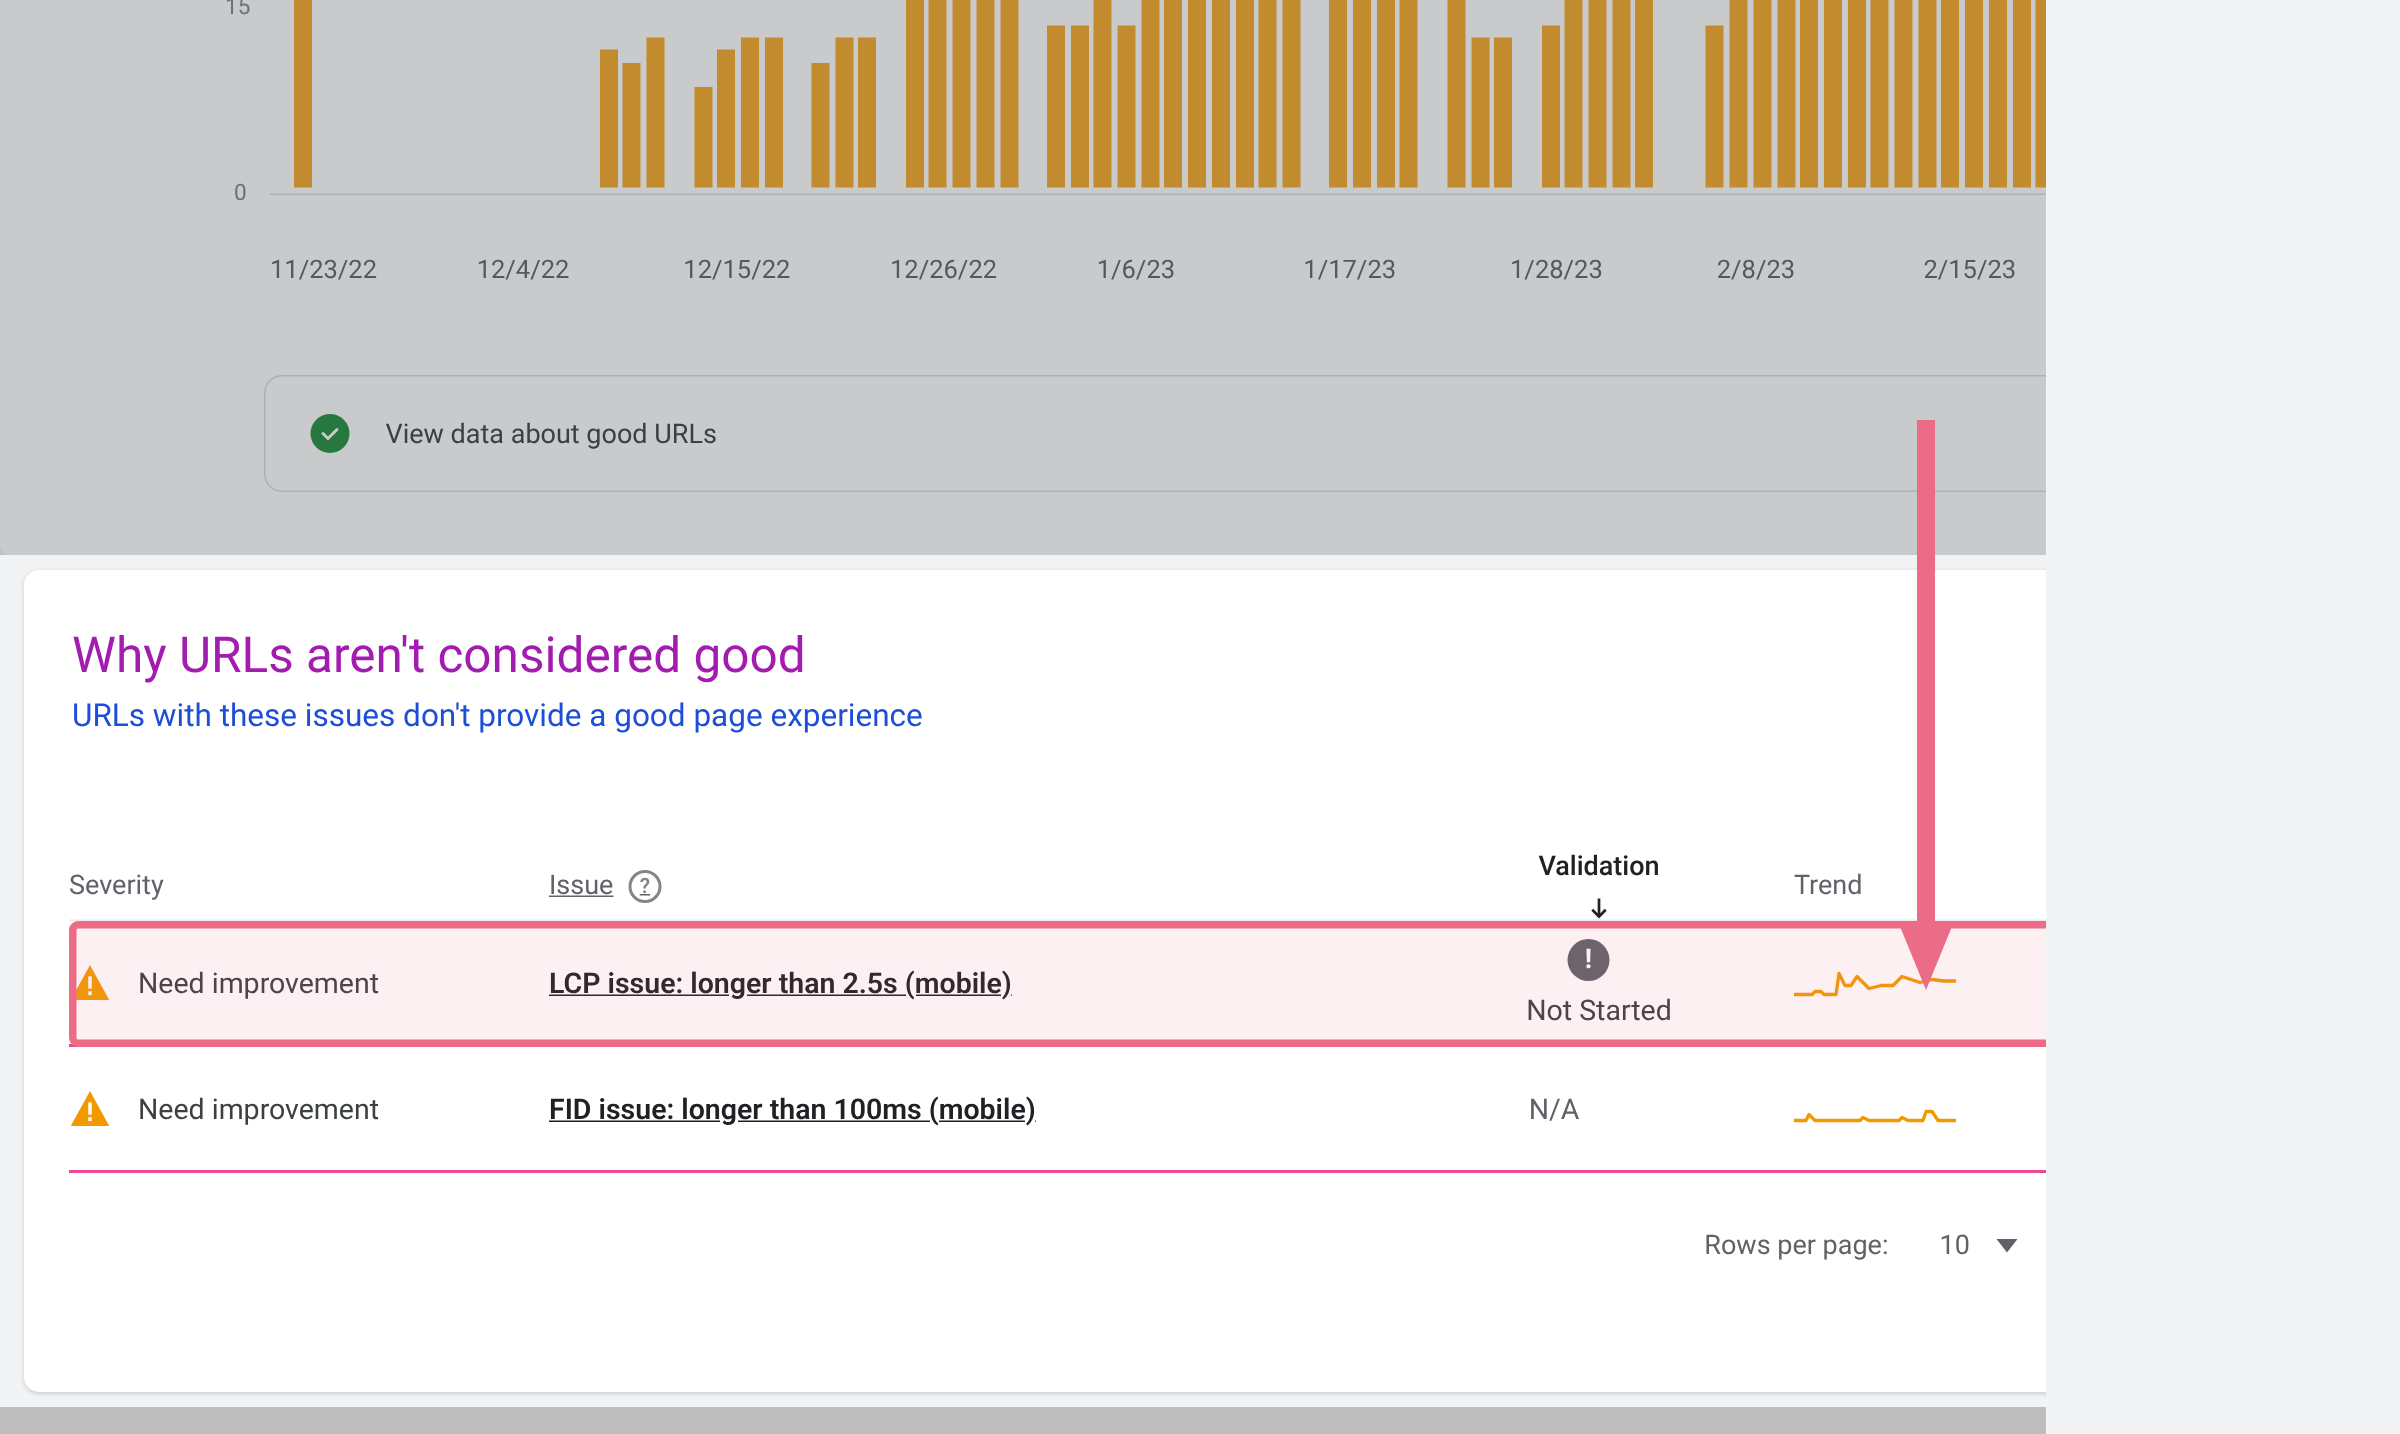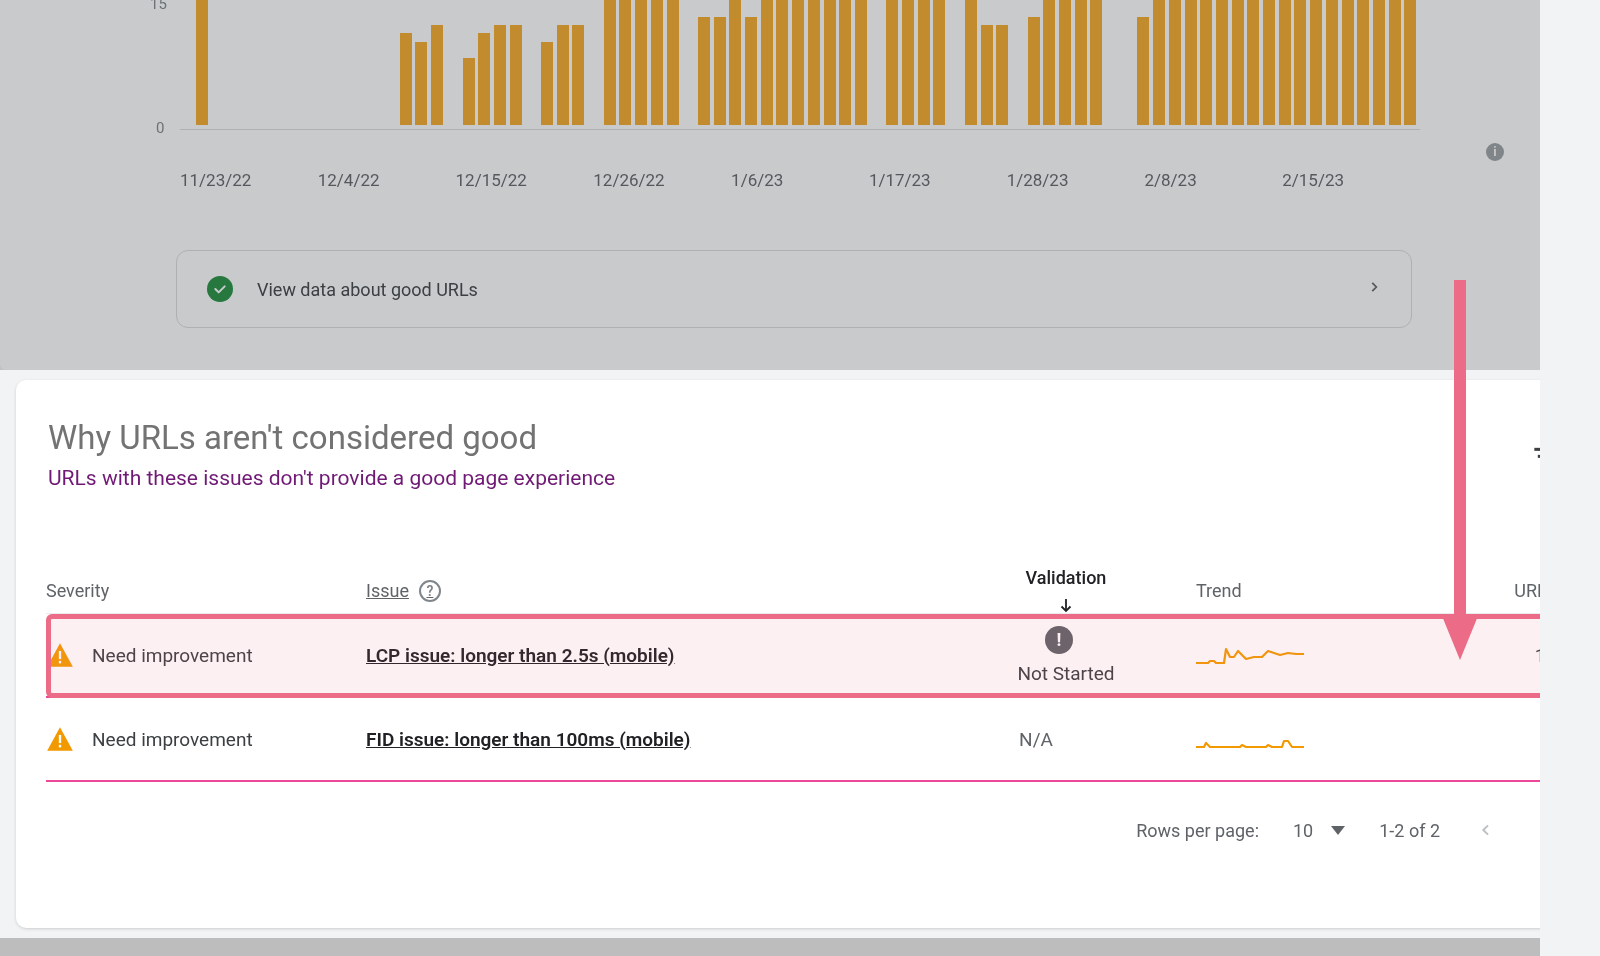--- a/index.html
+++ b/index.html
@@ -6,21 +6,21 @@
   html, body { width: 100%; height: 100%; }
   body {
     font-family: 'Google Sans', Roboto, Arial, sans-serif;
     background: #f1f3f4;
     color: #3c4043;
     font-size: 14px;
     -webkit-font-smoothing: antialiased;
   }
   .page {
     position: relative;
-    width: 1540px;
+    width: 1364px;
     height: 956px;
     background: #f1f3f4;
     overflow: hidden;
   }
 
   
   .arrow-anno {
     position: absolute;
     right: 62px;
     top: 280px;
@@ -91,21 +91,21 @@
     font-size:15px;
     color:#80868b;
   }
   .chart-xaxis {
     position:absolute;
     left:180px;
     top:170px;
     width:1240px;
     height:24px;
     display:flex;
-    justify-content:flex-end;
+    justify-content:flex-start;
     color:#5f6368;
     font-size:17px;
   }
   .chart-xaxis span { flex:1; text-align:left; }
   .chart-info-dot {
     position:absolute;
     right:96px;
     top:143px;
     width:18px;height:18px;border-radius:50%;
     background:#9aa0a6;
@@ -153,29 +153,29 @@
     background:#fff;
     border-radius:10px;
     box-shadow: 0 1px 3px rgba(60,64,67,0.2);
     z-index:10;
   }
   .main-card .title {
     position:absolute;
     left:32px;
     top:38px;
     font-size:33px;
-    color:#737373;
+    color:#a21caf;
     font-weight:400;
   }
   .main-card .subtitle {
     position:absolute;
     left:32px;
     top:86px;
     font-size:21px;
-    color:#701a75;
+    color:#1d4ed8;
   }
   .filter-icon {
     position:absolute;
     right:24px;
     top:62px;
     width:28px;height:28px;
     cursor:pointer;
   }
 
   .thead {

